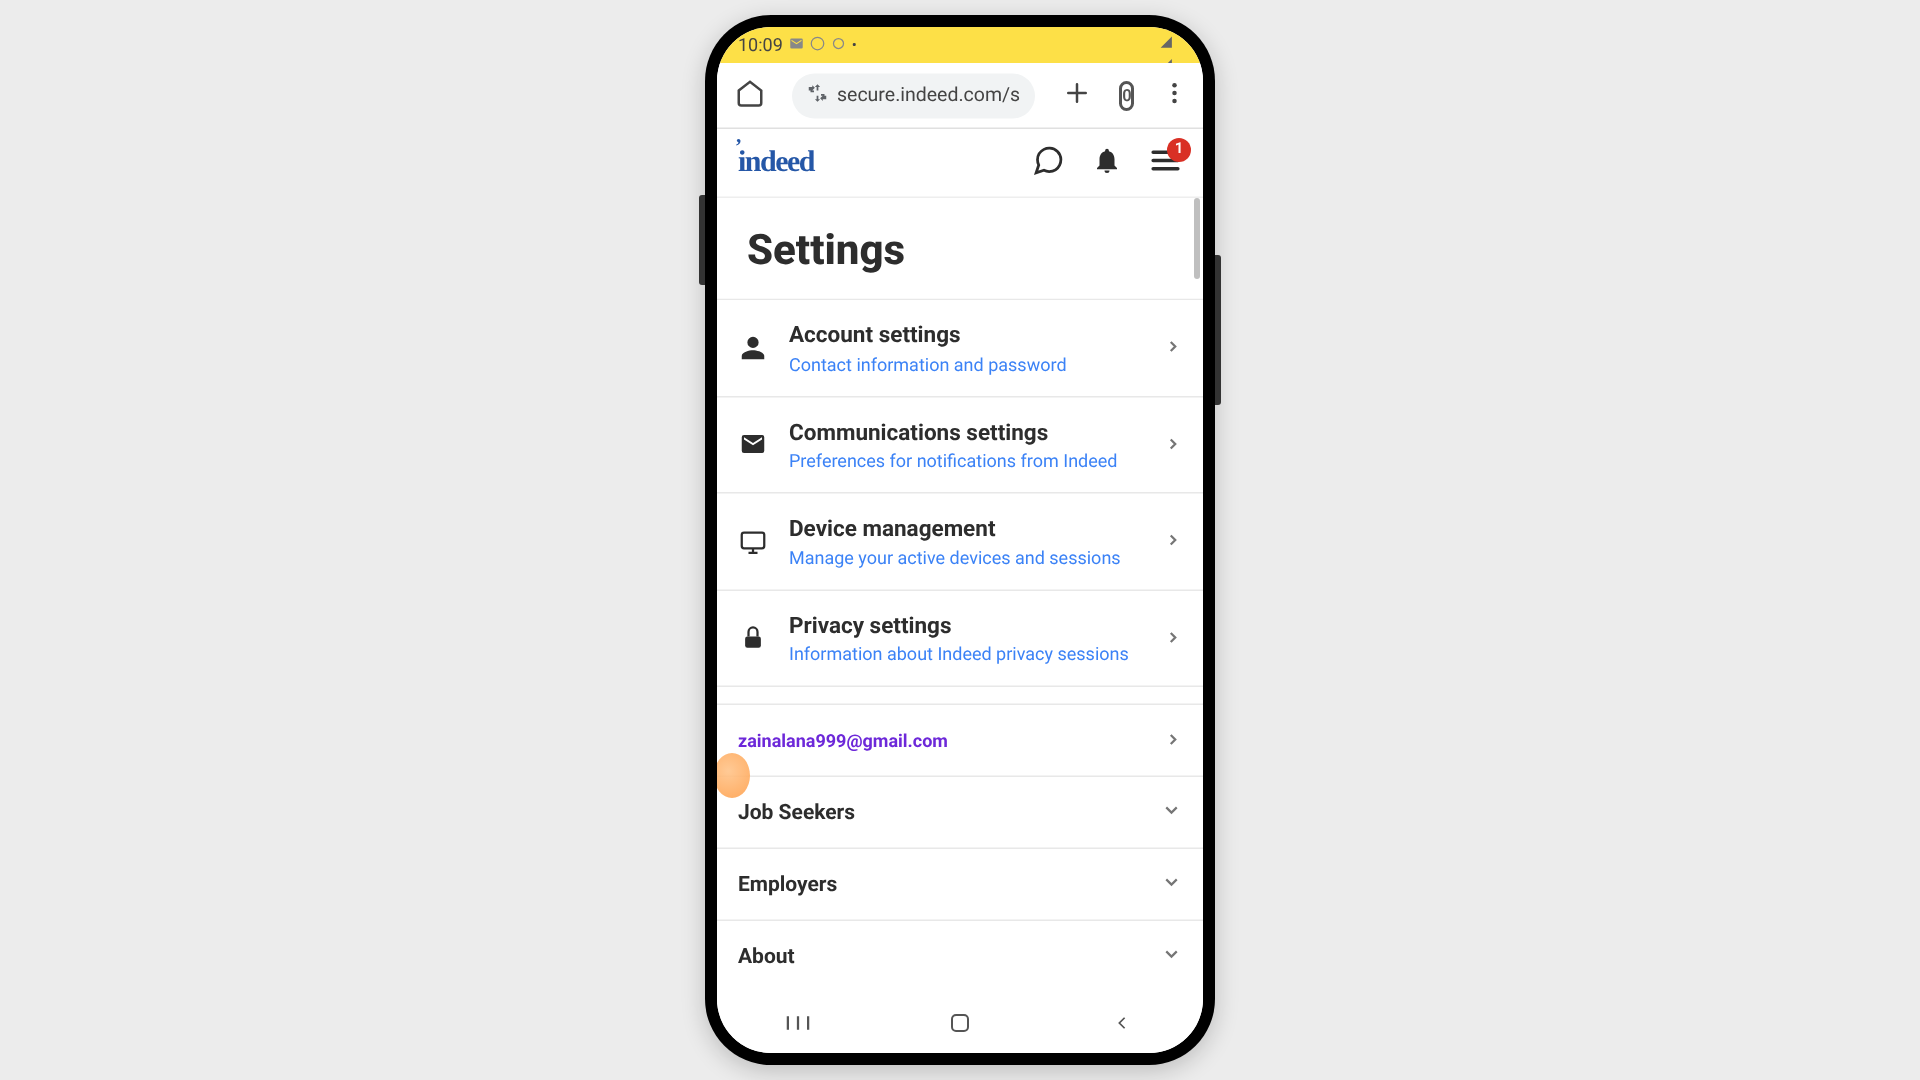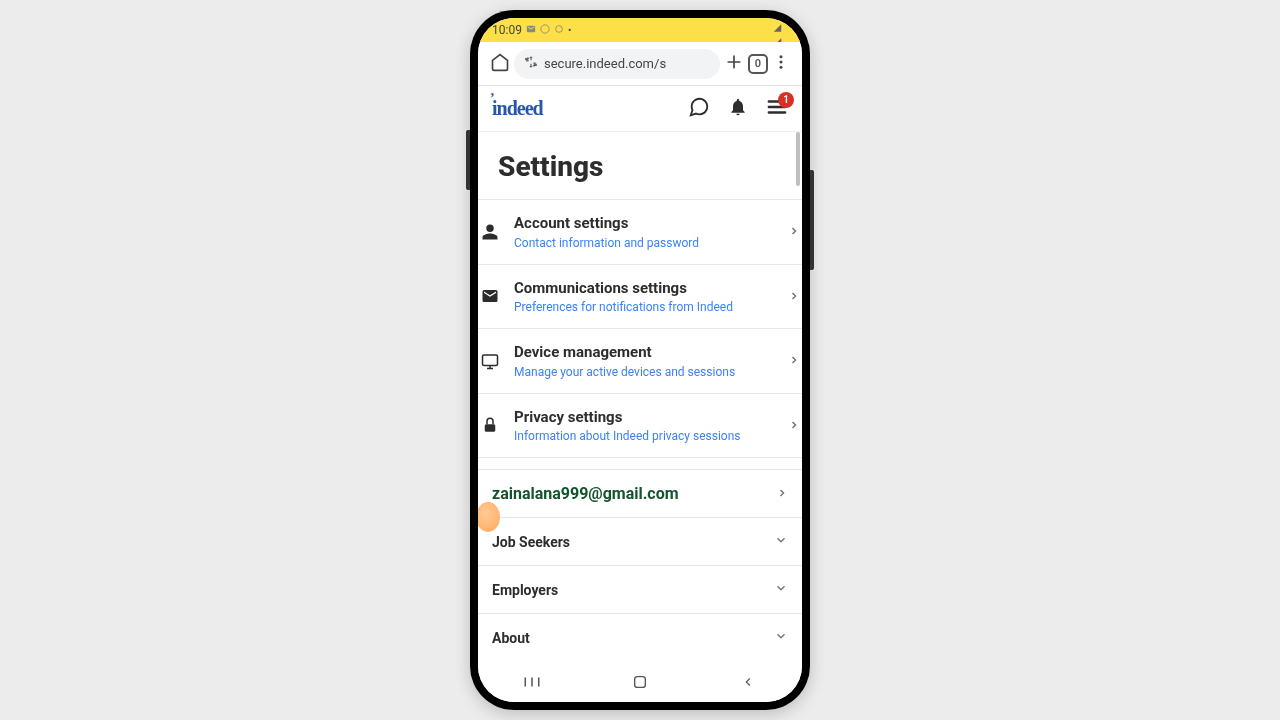--- a/index.html
+++ b/index.html
@@ -61,21 +61,21 @@
     color: #444;
     background: #fde047;
   }
   .status-left { display: flex; align-items: center; gap: 4px; }
   .status-right { display: flex; align-items: center; gap: 2px; font-size: 11px; flex-direction: column; }
   .st-icon { display: inline-block; font-size: 10px; }
   .browser-bar {
     height: 44px;
     display: flex;
     align-items: center;
-    gap: 4px;
+    gap: 18px;
     padding: 0 12px;
     background: #fff;
     border-bottom: 1px solid #e0e0e0;
   }
   .url-pill {
     flex: 1;
     background: #f1f3f4;
     border-radius: 20px;
     height: 30px;
     display: flex;
@@ -153,21 +153,21 @@
   }
   .list-area {
     flex: 1;
     overflow: hidden;
     position: relative;
   }
   .setting-item {
     display: flex;
     align-items: center;
     gap: 14px;
-    padding: 14px 2px;
+    padding: 14px 14px;
     border-top: 1px solid #e8e8e8;
     cursor: pointer;
   }
   .setting-item:first-child { border-top: 1px solid #e8e8e8; }
   .item-icon-slot {
     width: 20px;
     display: flex;
     align-items: center;
     justify-content: center;
     flex-shrink: 0;
@@ -187,21 +187,21 @@
   }
   .acc-title { font-size: 14px; font-weight: 700; color: #2d2d2d; }
   .secondary-item {
     display: flex;
     align-items: center;
     justify-content: space-between;
     padding: 14px 14px;
     border-top: 1px solid #e8e8e8;
     cursor: pointer;
   }
-  .sec-label { font-size: 16px; font-weight: 700; color: #14532d; }
+  .sec-label { font-size: 12px; font-weight: 700; color: #6d28d9; }
   .nav-bar {
     height: 40px;
     display: flex;
     align-items: center;
     justify-content: space-around;
     background: #fff;
     border-top: none;
   }
   .nav-btn { width: 20px; height: 20px; display: flex; align-items: center; justify-content: center; color: #555; }
   .orange-blob {

